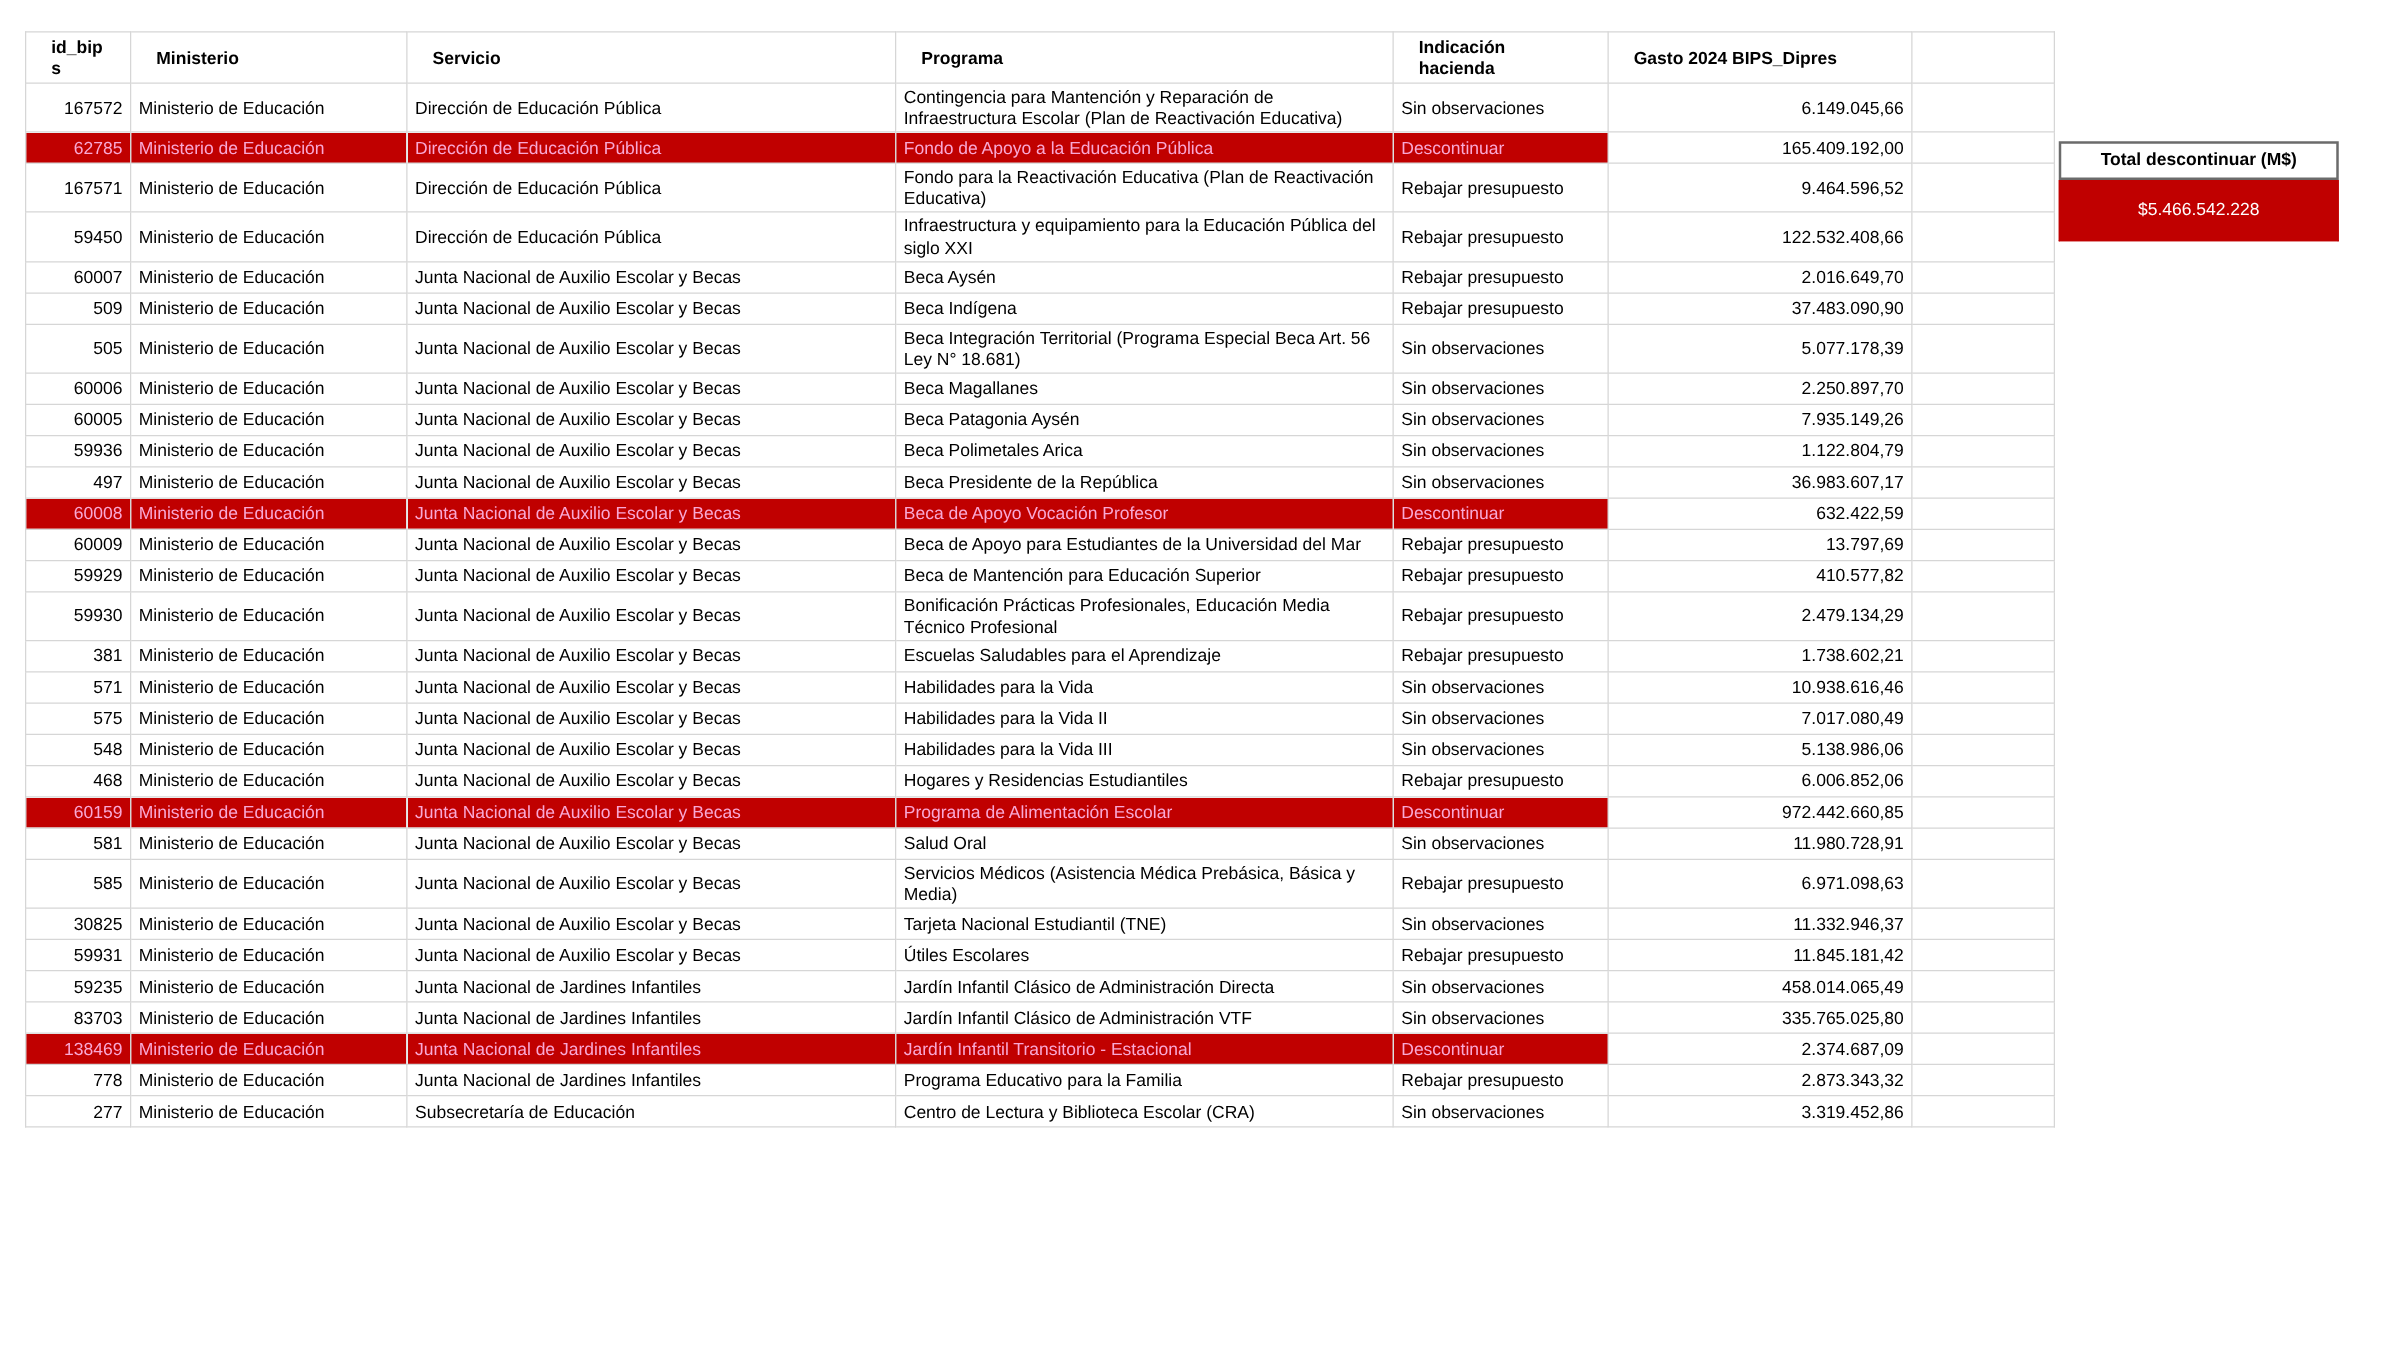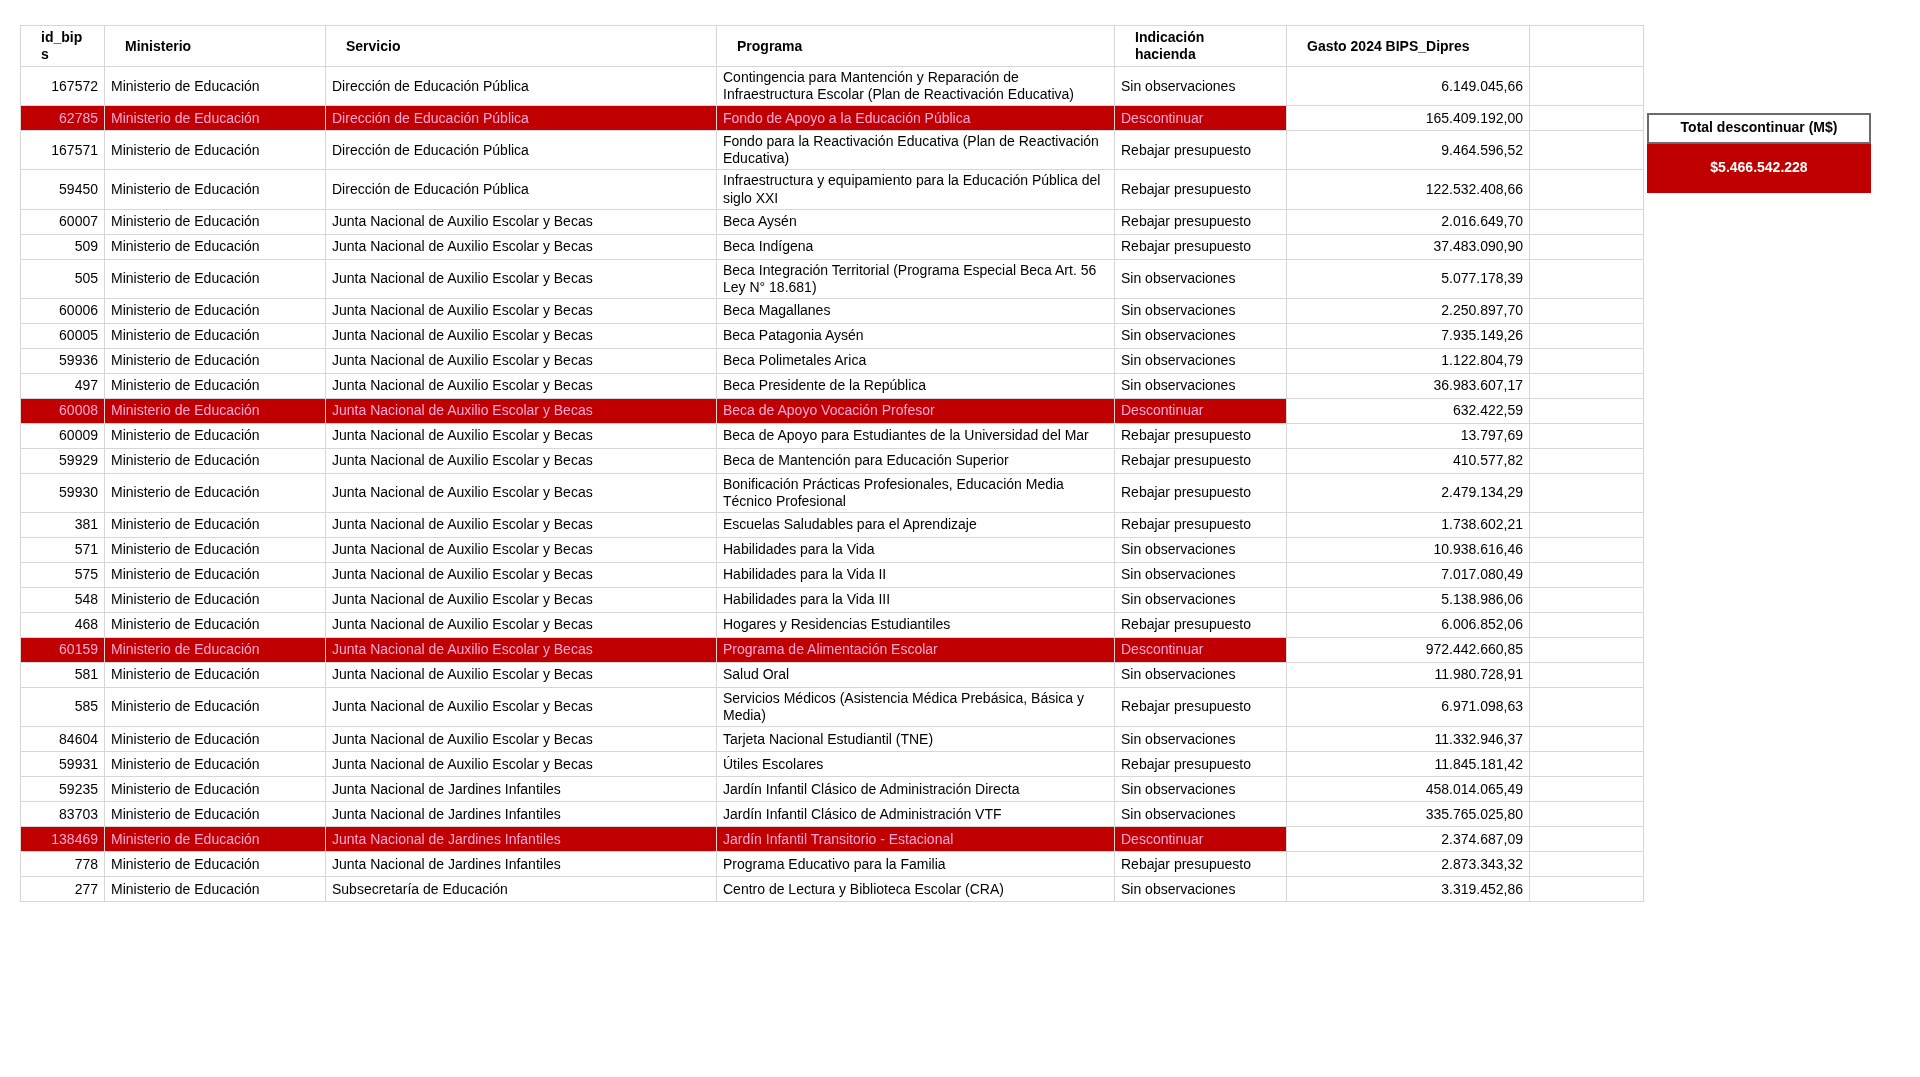--- a/index.html
+++ b/index.html
@@ -44,21 +44,20 @@
   }
   .total-box .total-value{
     box-sizing:border-box;
     background:#c00000;
     color:#ffffff;
     text-align:center;
     padding:15px 20px;
     height:49px;
     border:1px solid #c00000;
     border-top:none;
-    font-weight:bold;
   }
 </style>
 </head>
 <body>
 
 <div class="sheet">
   <table class="grid">
     <colgroup>
       <col style="width:84px">
       <col style="width:221px">
@@ -281,21 +280,21 @@
         <tr>
           <td class="c-id num">585</td>
           <td class="c-min">Ministerio de Educación</td>
           <td class="c-ser">Junta Nacional de Auxilio Escolar y Becas</td>
           <td class="c-pro">Servicios Médicos (Asistencia Médica Prebásica, Básica y Media)</td>
           <td class="c-ind">Rebajar presupuesto</td>
           <td class="c-gas num">6.971.098,63</td>
           <td class="c-blank"></td>
         </tr>
         <tr>
-          <td class="c-id num">84604</td>
+          <td class="c-id num">30825</td>
           <td class="c-min">Ministerio de Educación</td>
           <td class="c-ser">Junta Nacional de Auxilio Escolar y Becas</td>
           <td class="c-pro">Tarjeta Nacional Estudiantil (TNE)</td>
           <td class="c-ind">Sin observaciones</td>
           <td class="c-gas num">11.332.946,37</td>
           <td class="c-blank"></td>
         </tr>
         <tr>
           <td class="c-id num">59931</td>
           <td class="c-min">Ministerio de Educación</td>

